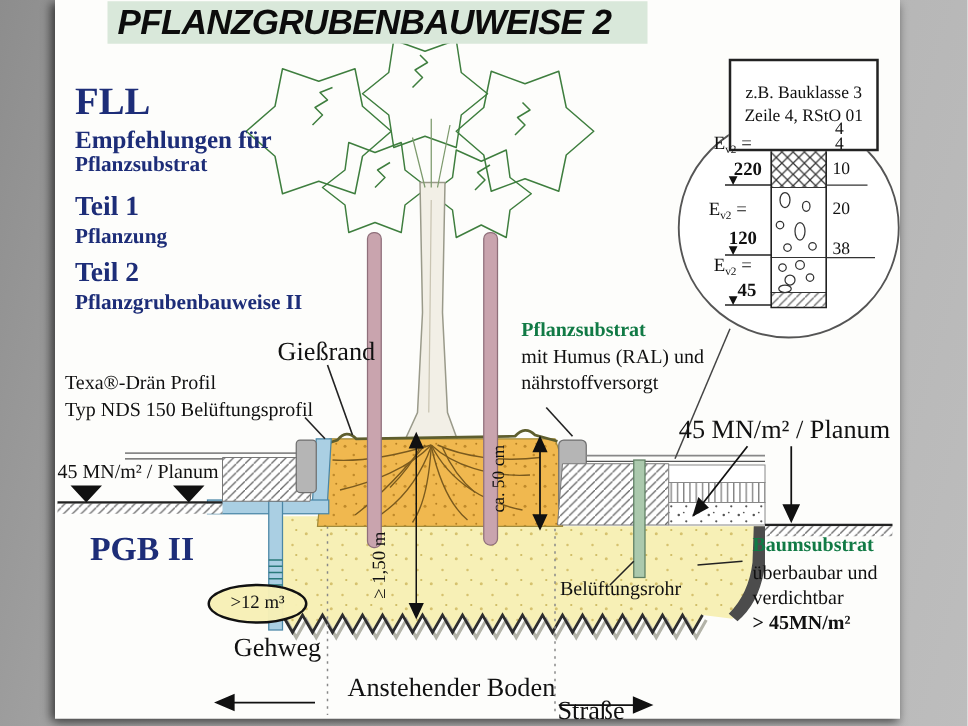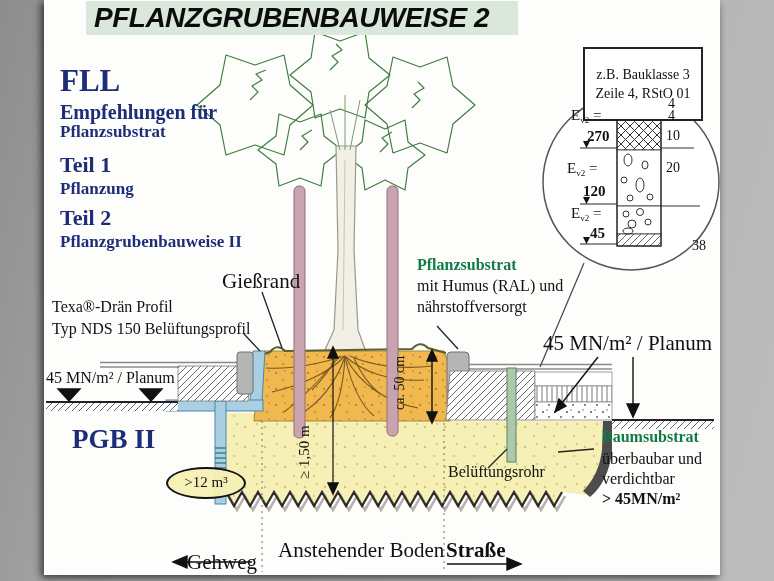--- a/index.html
+++ b/index.html
@@ -267,42 +267,42 @@
 
   <div class="abs" id="vol-ellipse">&gt;12 m³</div>
 
   <div class="abs txt serif16" style="left:448px;top:463px;">Belüftungsrohr</div>
 
   <div class="abs txt green serif16" style="left:602px;top:428px;">Baumsubstrat</div>
   <div class="abs txt serif16" style="left:602px;top:450px;">überbaubar und</div>
   <div class="abs txt serif16" style="left:602px;top:470px;">verdichtbar</div>
   <div class="abs txt serif16" style="left:602px;top:490px;font-weight:bold;">&gt; 45MN/m²</div>
 
-  <div class="abs txt serif17" style="left:187px;top:550px;">Gehweg</div>
+  <div class="abs txt serif17" style="left:187px;top:506px;">Gehweg</div>
   <div class="abs txt serif17" style="left:278px;top:538px;">Anstehender Boden</div>
-  <div class="abs txt serif17" style="left:446px;top:538px;font-weight:bold;">Straße</div>
+  <div class="abs txt serif17" style="left:446px;top:556px;">Straße</div>
 
   <div class="abs" id="inset-note">
     <div>z.B. Bauklasse 3</div>
     <div>Zeile 4, RStO 01</div>
   </div>
 
   <div class="abs ev2" style="left:571px;top:107px;">
     <span>E</span><span class="sub">v2</span> <span>=</span>
   </div>
-  <div class="abs ev2val" style="left:587px;top:128px;">270</div>
+  <div class="abs ev2val" style="left:587px;top:128px;">220</div>
 
   <div class="abs ev2" style="left:567px;top:160px;">
     <span>E</span><span class="sub">v2</span> <span>=</span>
   </div>
   <div class="abs ev2val" style="left:583px;top:183px;">120</div>
 
   <div class="abs ev2" style="left:571px;top:205px;">
     <span>E</span><span class="sub">v2</span> <span>=</span>
   </div>
   <div class="abs ev2val" style="left:590px;top:225px;">45</div>
 
   <div class="abs depth" style="left:668px;top:96px;">4</div>
   <div class="abs depth" style="left:668px;top:108px;">4</div>
   <div class="abs depth" style="left:666px;top:128px;">10</div>
   <div class="abs depth" style="left:666px;top:160px;">20</div>
-  <div class="abs depth" style="left:692px;top:192px;margin-top:46px;">38</div>
+  <div class="abs depth" style="left:666px;top:192px;">38</div>
 </div>
 
 </body></html>

